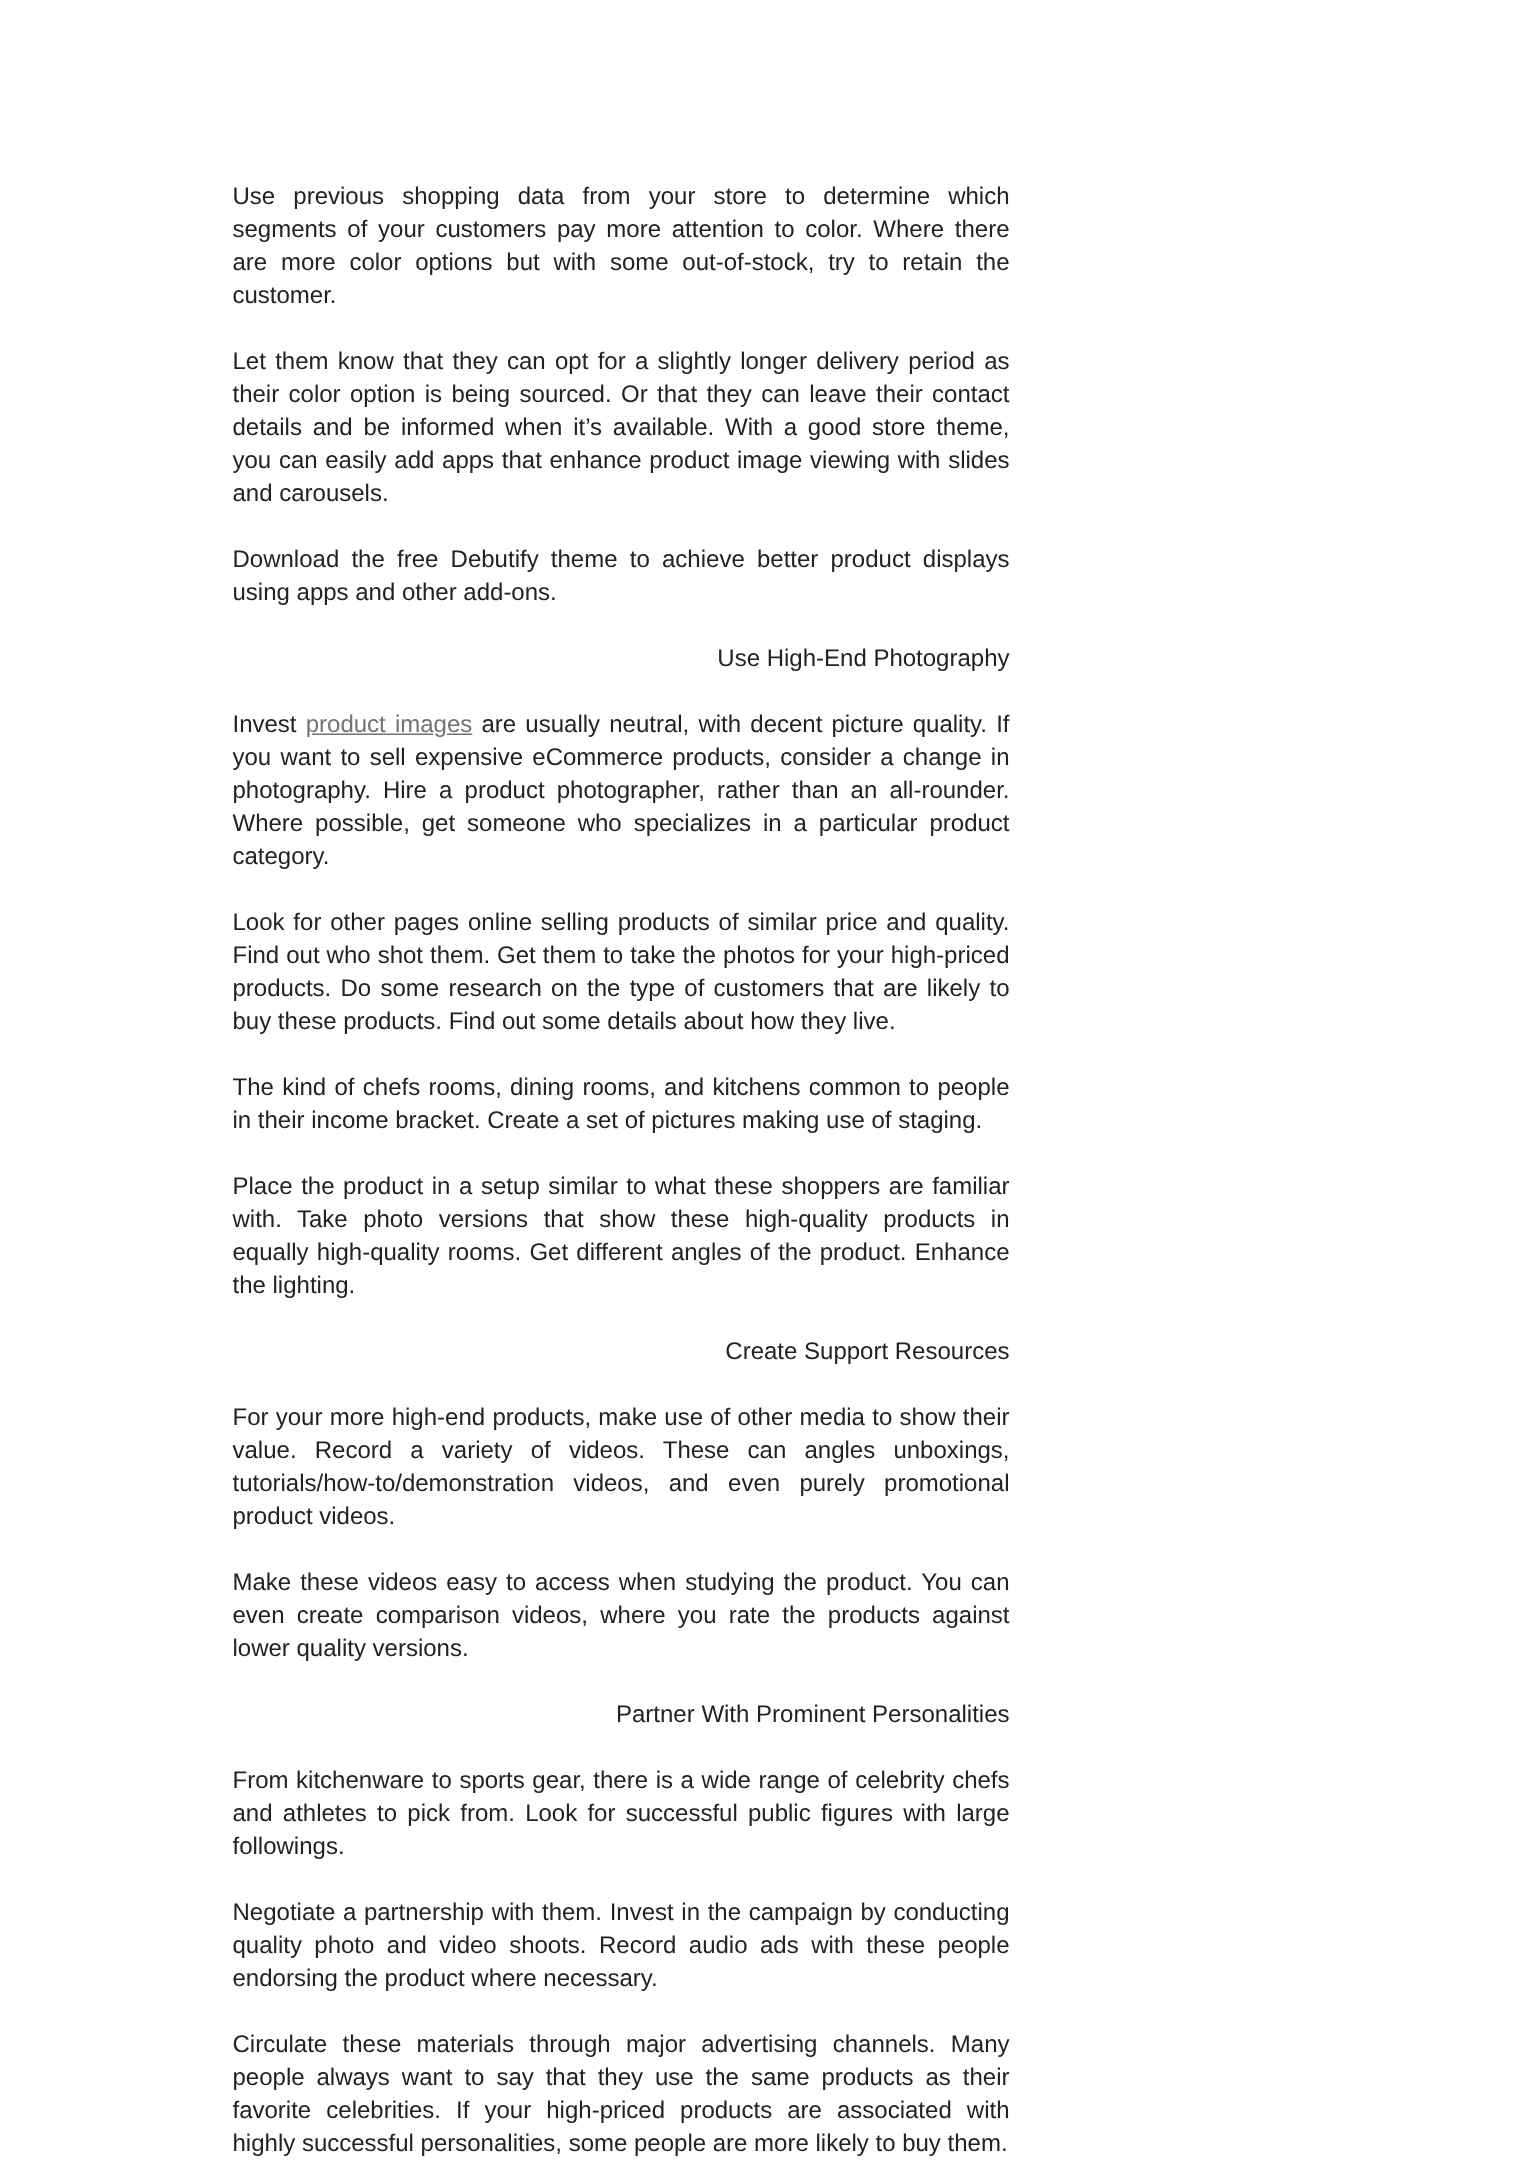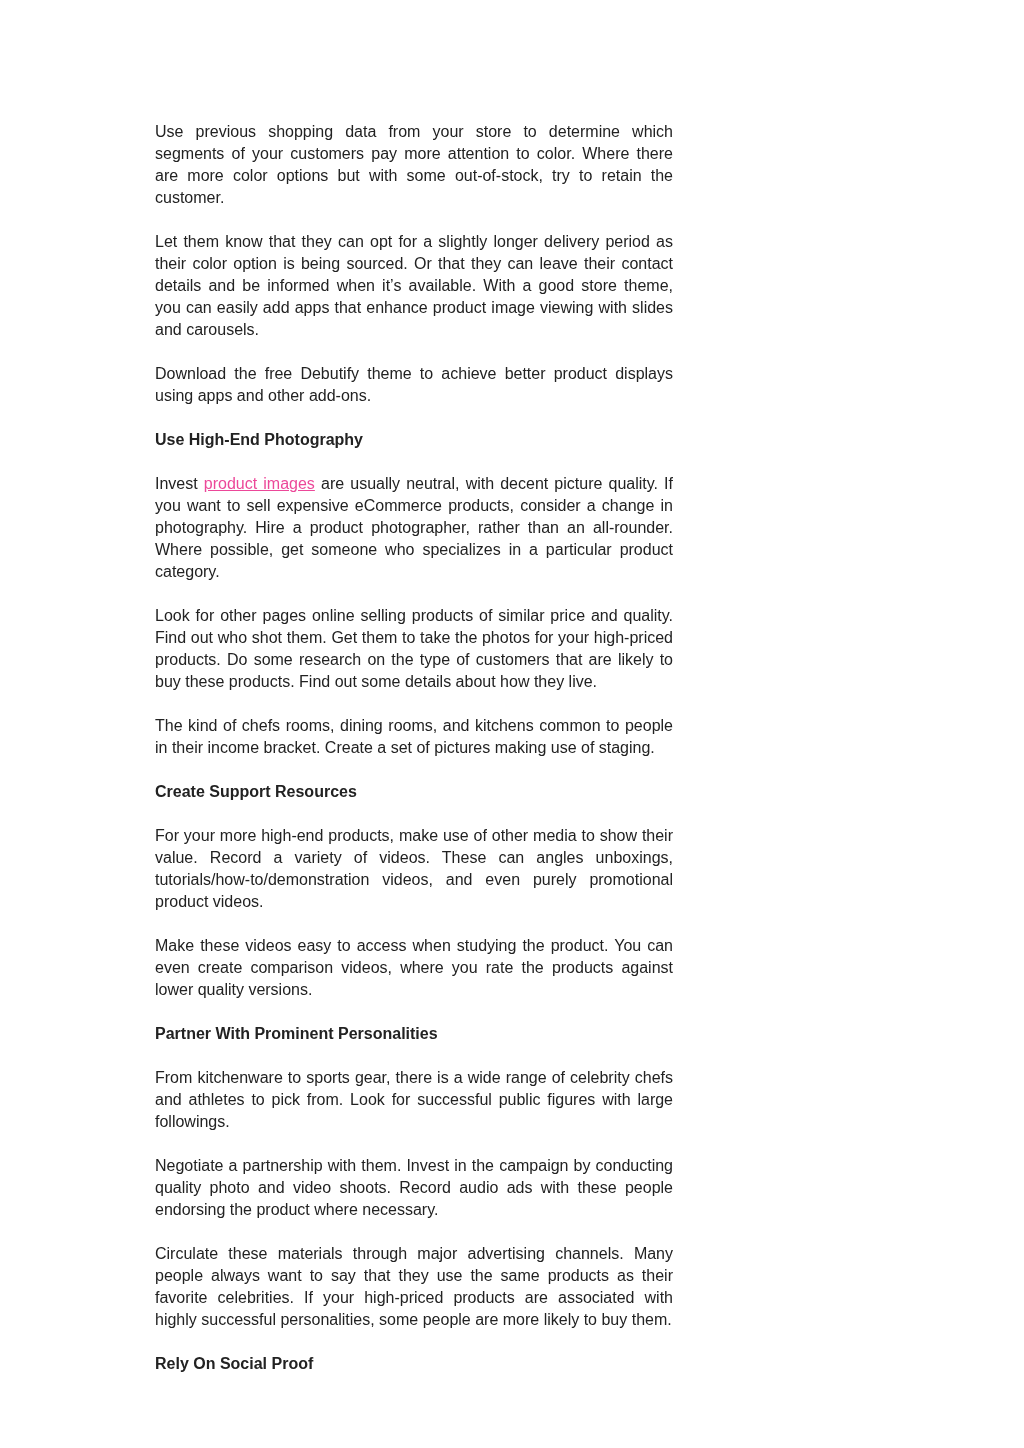--- a/index.html
+++ b/index.html
@@ -22,25 +22,25 @@
     padding: 121px 151px 0 155px;
     background: #ffffff;
   }
   .doc p, .doc h2 {
     margin: 0 0 22px 0;
     font-size: 16px;
     line-height: 22px;
     text-align: justify;
   }
   .doc h2 {
-    font-weight: bold;
-    text-align: left;
+    font-weight: normal;
+    text-align: right;
   }
   .doc a {
-    color: #ec4899;
+    color: #737373;
     text-decoration: underline;
     cursor: pointer;
   }
 </style>
 </head>
 <body>
 
 <div class="page">
   <div class="doc">
 
@@ -51,20 +51,21 @@
     <p>Download the free Debutify theme to achieve better product displays using apps and other add-ons.</p>
 
     <h2>Use High-End Photography</h2>
 
     <p><span>Invest </span><a>product images</a><span> are usually neutral, with decent picture quality. If you want to sell expensive eCommerce products, consider a change in photography. Hire a product photographer, rather than an all-rounder. Where possible, get someone who specializes in a particular product category.</span></p>
 
     <p>Look for other pages online selling products of similar price and quality. Find out who shot them. Get them to take the photos for your high-priced products. Do some research on the type of customers that are likely to buy these products. Find out some details about how they live.</p>
 
     <p>The kind of chefs rooms, dining rooms, and kitchens common to people in their income bracket. Create a set of pictures making use of staging.</p>
 
+    <p>Place the product in a setup similar to what these shoppers are familiar with. Take photo versions that show these high-quality products in equally high-quality rooms. Get different angles of the product. Enhance the lighting.</p>
 
 
     <h2>Create Support Resources</h2>
 
     <p>For your more high-end products, make use of other media to show their value. Record a variety of videos. These can angles unboxings, tutorials/how-to/demonstration videos, and even purely promotional product videos.</p>
 
     <p>Make these videos easy to access when studying the product. You can even create comparison videos, where you rate the products against lower quality versions.</p>
 
     <h2>Partner With Prominent Personalities</h2>
 

